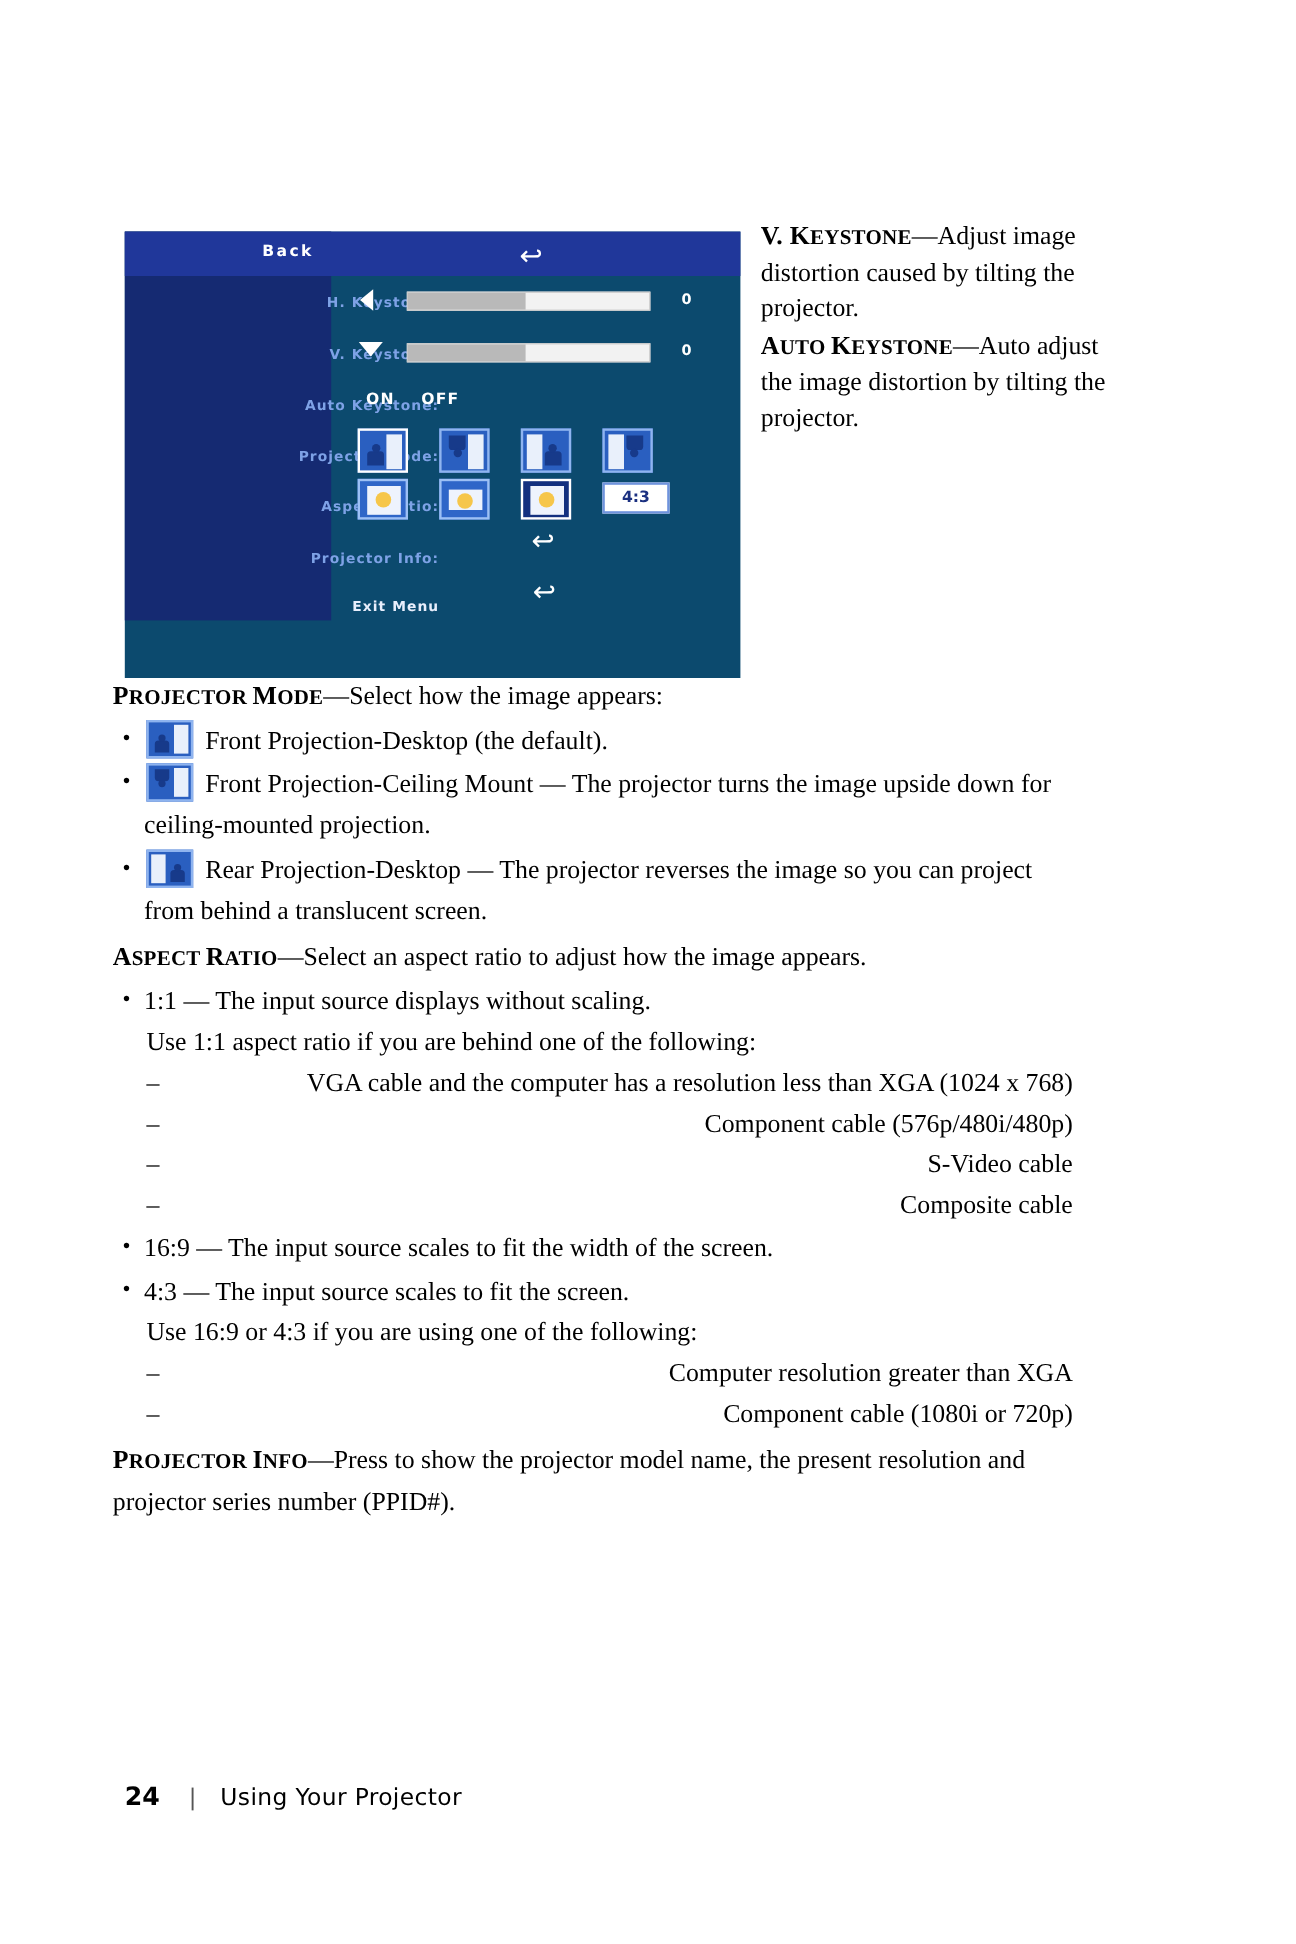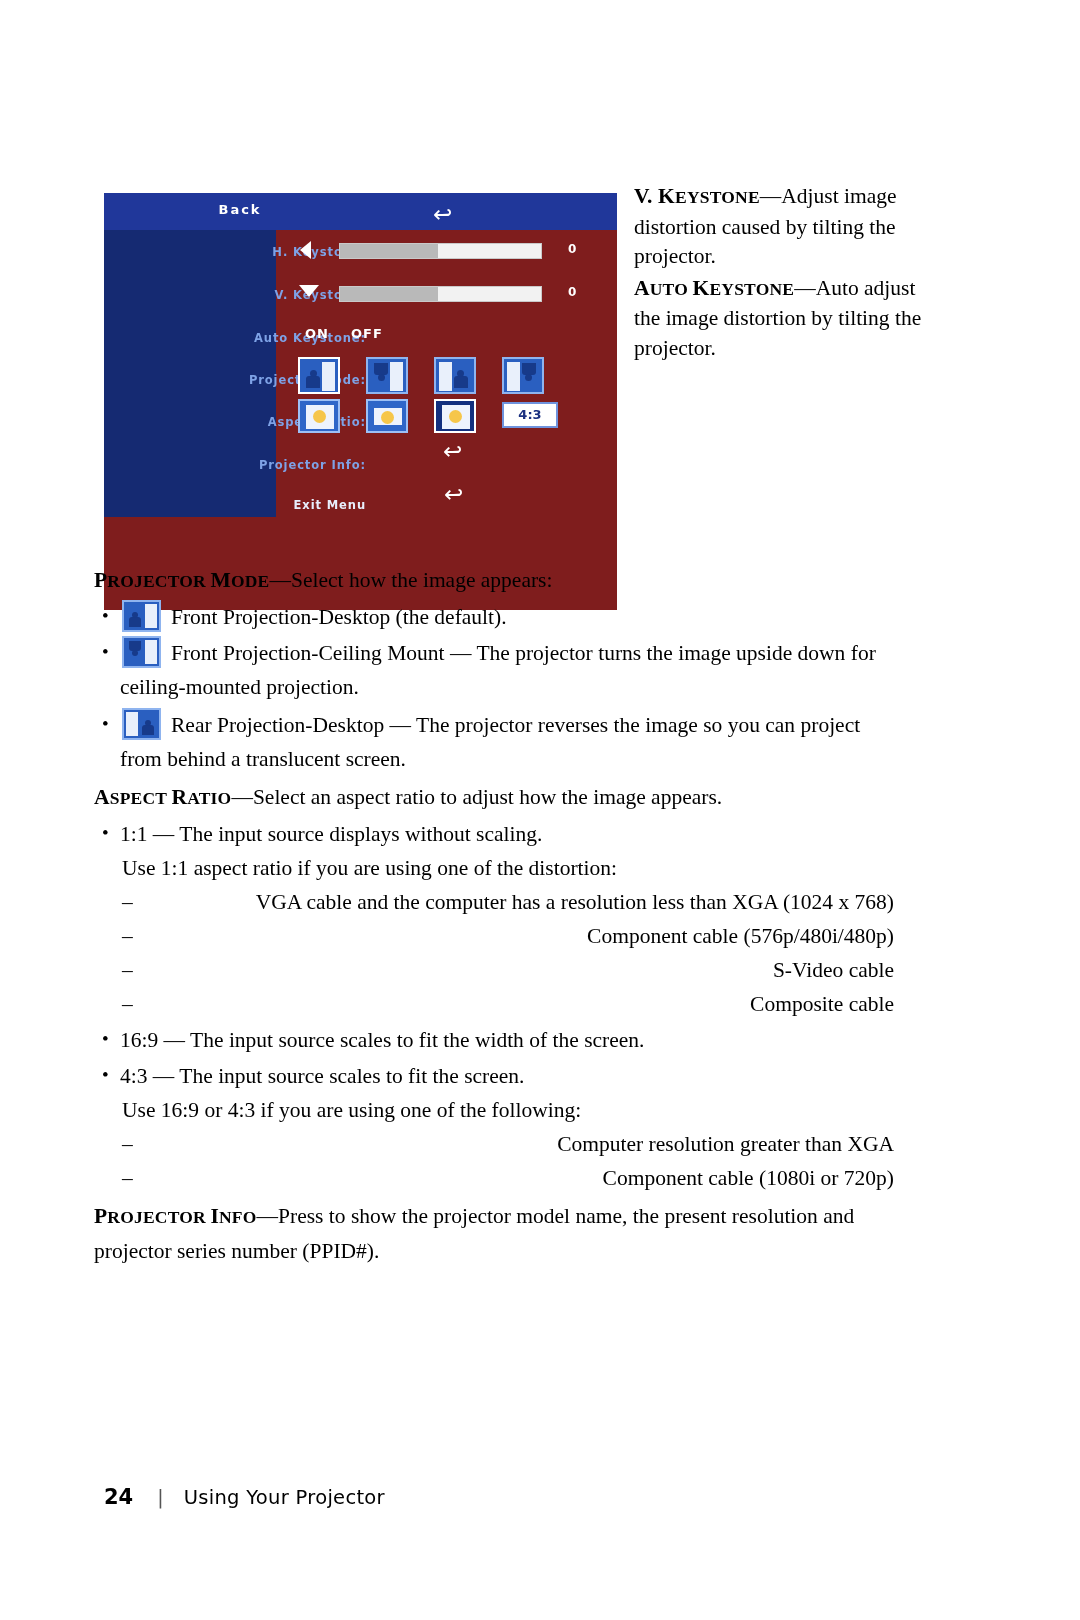--- a/index.html
+++ b/index.html
@@ -22,22 +22,22 @@
     width: 1080px;
     height: 1620px;
   }
 
   
   .osd {
     position: absolute;
     left: 104px;
     top: 193px;
     width: 513px;
-    height: 417px;
-    background: #7f1d1d;
+    height: 372px;
+    background: #0c4a6e;
     box-shadow: 0 0 0 0 #000;
   }
   .osd-left {
     position: absolute;
     left: 0; top: 0;
     width: 172px;
     height: 324px;
     background: #152a72;
   }
   .osd-titlebar {
@@ -408,21 +408,21 @@
 
 
     <div class="para" style="margin-top:4px;">
       <span class="sc"><span class="big">A</span><span class="small">SPECT </span><span class="big">R</span><span class="small">ATIO</span></span><span>—</span><span>Select an aspect ratio to adjust how the image appears.</span>
     </div>
 
     <div class="bullet-row">
       <span>1:1 — The input source displays without scaling.</span>
     </div>
     <div class="indent">
-      <span>Use 1:1 aspect ratio if you are using one of the distortion:</span>
+      <span>Use 1:1 aspect ratio if you are behind one of the following:</span>
     </div>
     <div class="dash-row"><span>VGA cable and the computer has a resolution less than XGA (1024 x 768)</span></div>
     <div class="dash-row"><span>Component cable (576p/480i/480p)</span></div>
     <div class="dash-row"><span>S-Video cable</span></div>
     <div class="dash-row"><span>Composite cable</span></div>
 
     <div class="bullet-row"><span>16:9 — The input source scales to fit the width of the screen.</span></div>
     <div class="bullet-row"><span>4:3 — The input source scales to fit the screen.</span></div>
     <div class="indent"><span>Use 16:9 or 4:3 if you are using one of the following:</span></div>
     <div class="dash-row"><span>Computer resolution greater than XGA</span></div>

